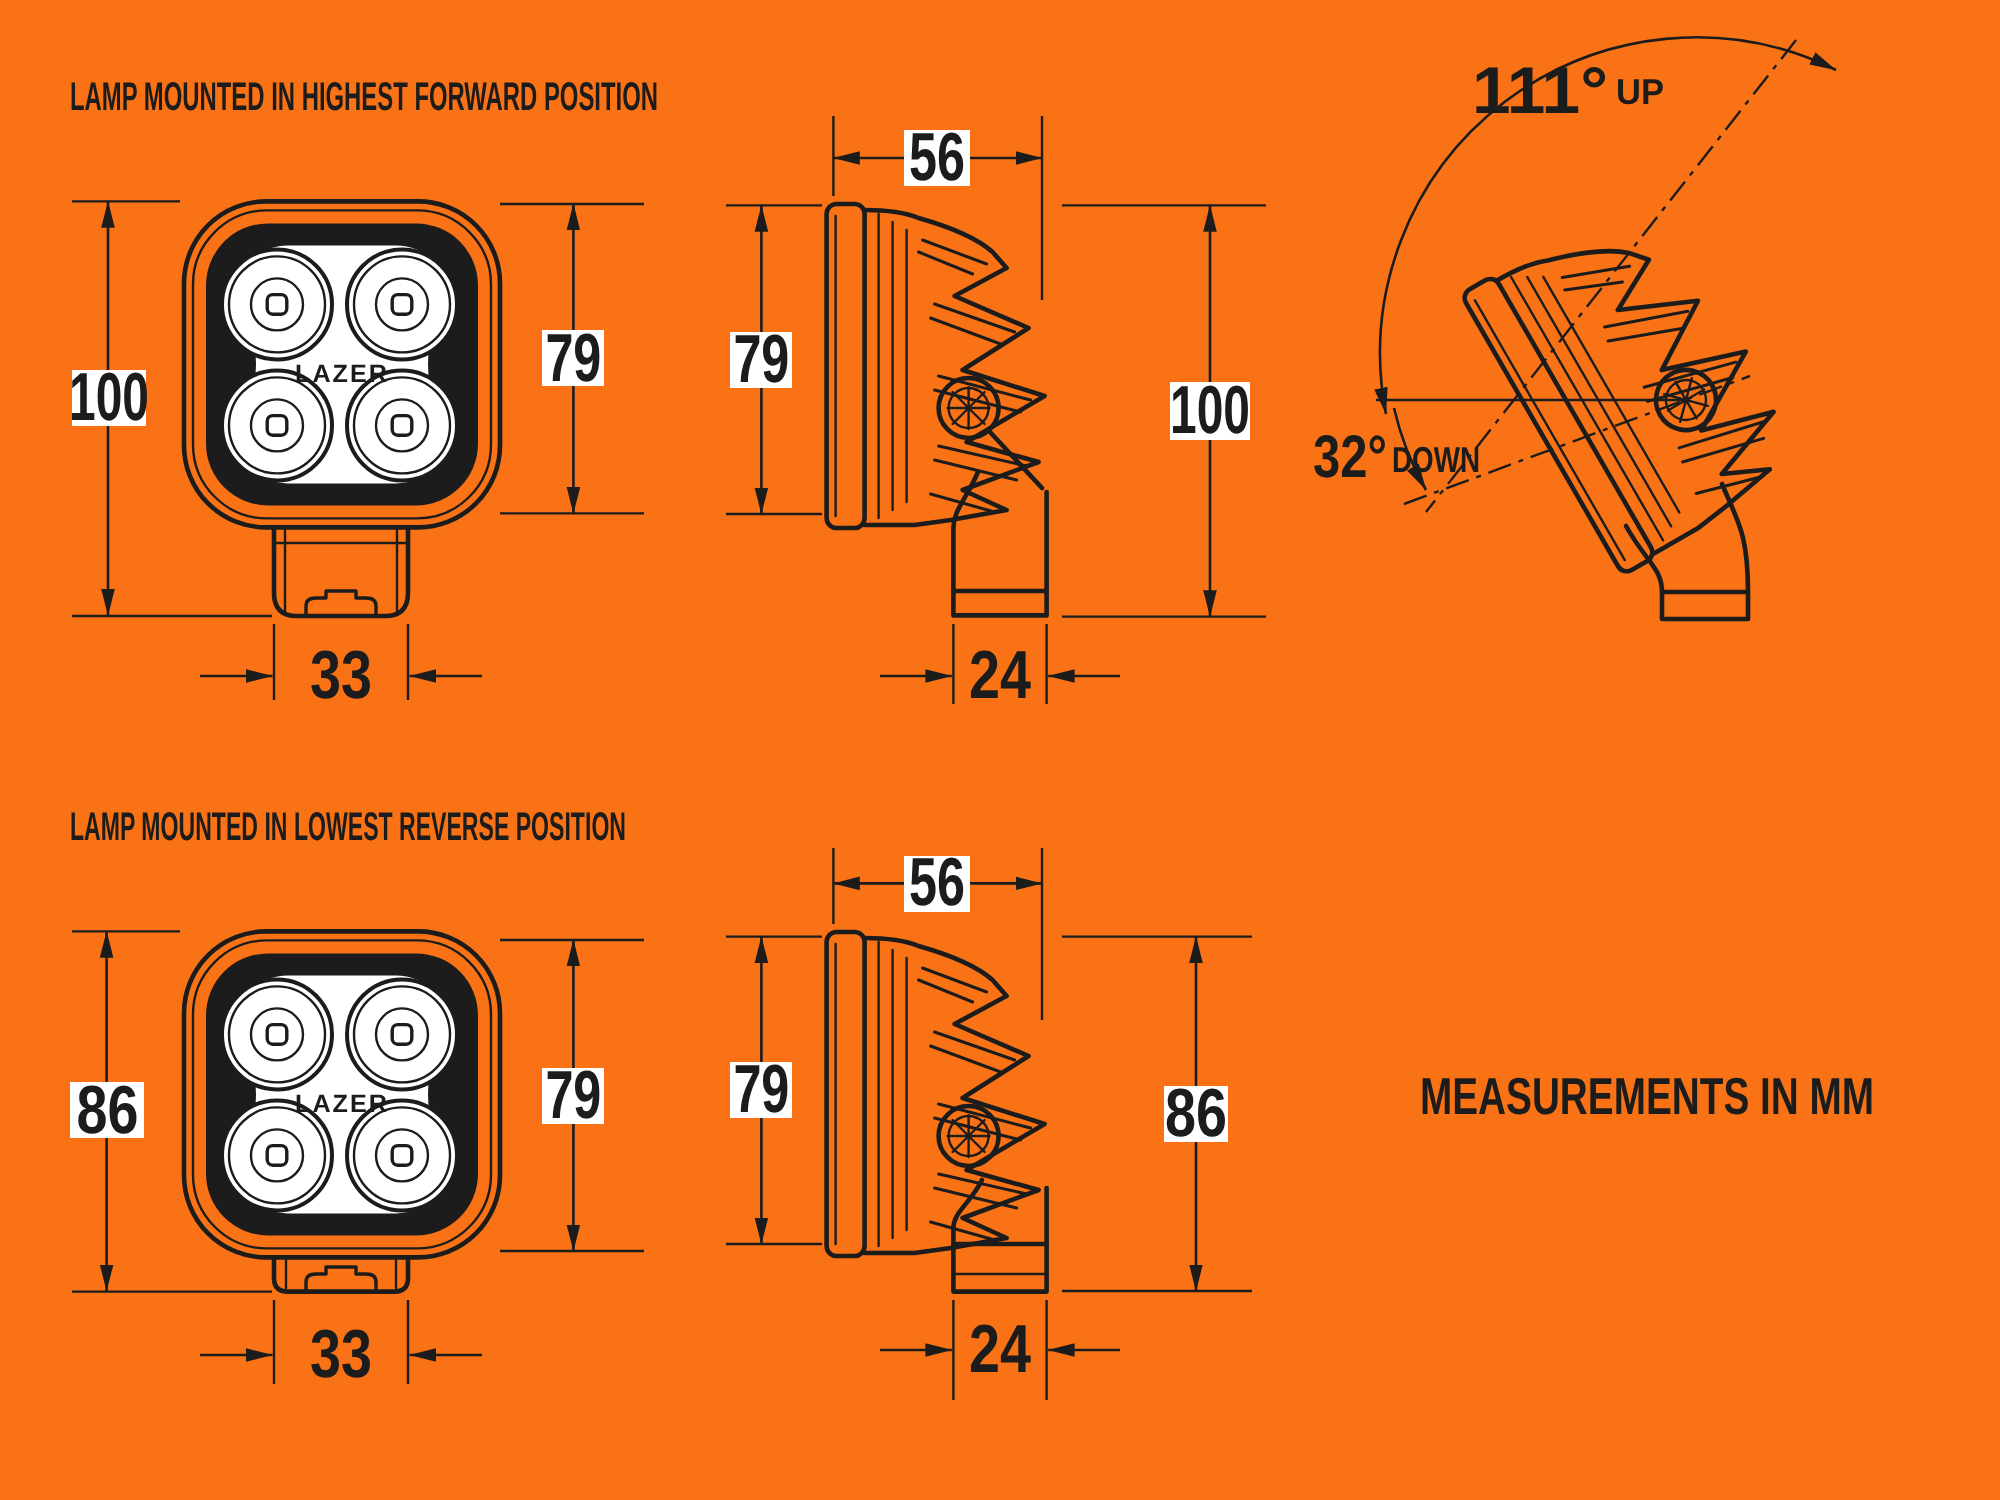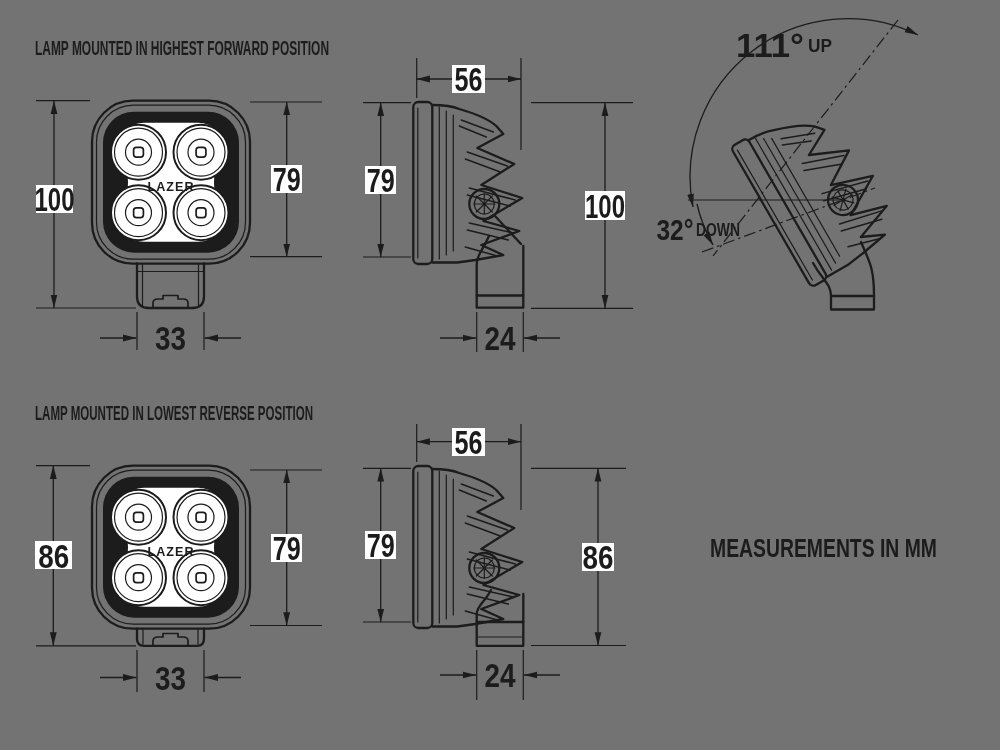--- a/index.html
+++ b/index.html
@@ -1,16 +1,16 @@
 <!DOCTYPE html>
 <html><head>
 <meta charset="utf-8">
 <style>
   html,body{margin:0;padding:0;background:#ffffff;}
-  .stage{position:relative;width:1000px;height:750px;background:#737373;overflow:hidden;
+  .stage{position:relative;width:1000px;height:750px;background:#f97316;overflow:hidden;
          font-family:"Liberation Sans", sans-serif;}
   
   .ol2{fill:none;stroke:#1c1c1c;stroke-width:2.3;stroke-linejoin:round;stroke-linecap:round;}
   .t  {fill:none;stroke:#1c1c1c;stroke-width:1.2;stroke-linejoin:round;stroke-linecap:round;}
   .b  {fill:none;stroke:#1c1c1c;stroke-width:1.5;stroke-linecap:round;}
   .m  {fill:none;stroke:#1c1c1c;stroke-width:1.7;stroke-linejoin:round;}
   .ink{fill:#1c1c1c;stroke:none;}
   .wht{fill:#ffffff;stroke:none;}
   .led{fill:#ffffff;stroke:#1c1c1c;stroke-width:2;}
   .ext{fill:none;stroke:#1c1c1c;stroke-width:1.2;}

